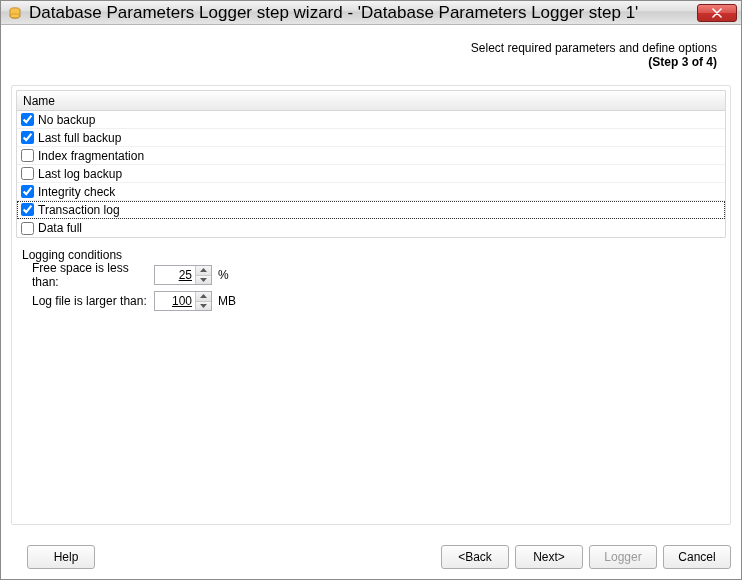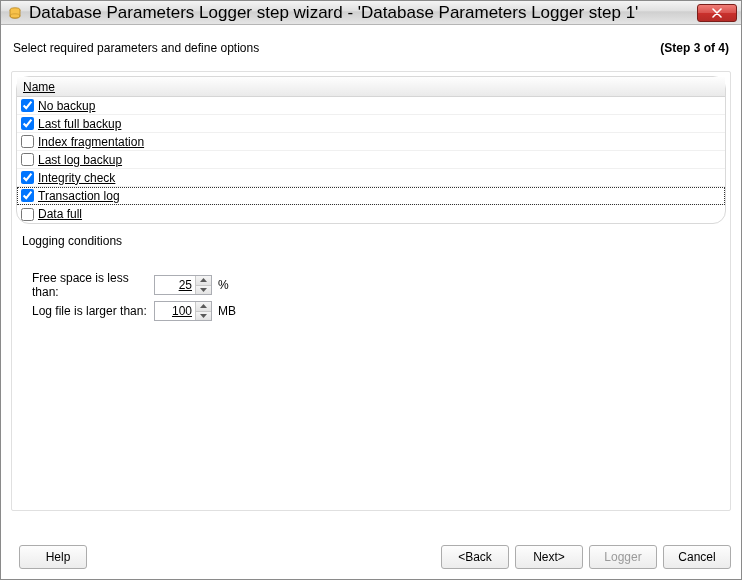--- a/index.html
+++ b/index.html
@@ -47,24 +47,25 @@
     border-radius: 3px;
     background: linear-gradient(to bottom, #f07d76 0%, #d9534f 48%, #c9302c 52%, #b52b27 100%);
     border: 1px solid #7a1f1b;
     display:flex; align-items:center; justify-content:center;
     color:#fff;
     font-weight:bold;
     cursor: pointer;
   }
   .close-btn svg { display:block; }
   .header {
-    padding: 16px 12px 10px 12px;
+    padding: 16px 24px 10px 12px;
     display:flex;
     justify-content: space-between;
-    align-items: center;
+    align-items: flex-end;
+    flex-direction: column;
   }
   .header-sub {
     font-size: 12px;
     color: #000;
   }
   .header-step {
     font-weight: bold;
     font-size: 12px;
     white-space: nowrap;
   }
@@ -76,24 +77,23 @@
     border: 1px solid #e0e0e0;
     background: #fff;
     border-radius: 2px;
     padding: 4px;
     display:flex;
     flex-direction:column;
     height: 440px;
   }
   .listbox {
     border: 1px solid #d9d9d9;
-    border-radius: 13px;
+    border-radius: 1px;
     background: #fff;
     position: relative;
-    text-decoration: underline;
   }
   .list-header-row {
     height: 20px;
     background: linear-gradient(to bottom, #fefefe, #eaeaea);
     border-bottom: 1px solid #d5d5d5;
     display:flex; align-items:center;
     padding: 0 6px;
     font-size: 12px;
     color:#000;
   }
@@ -114,21 +114,21 @@
     width: 13px; height:13px;
     margin: 0 4px 0 0;
   }
   .conditions-group {
     margin-top: 10px;
     padding: 0 4px;
   }
   .group-title {
     font-size: 12px;
     color: #000;
-    margin-bottom: 24px;
+    margin-bottom: 0;
     padding-left: 2px;
   }
   .cond-row {
     display:flex;
     align-items:center;
     height: 26px;
     padding-left: 12px;
   }
   .cond-label {
     width: 122px;
@@ -182,21 +182,21 @@
     padding: 0 10px;
     margin-left: 6px;
     font-size:12px;
     font-family:inherit;
     background: linear-gradient(to bottom,#fdfdfd,#ececec);
     border: 1px solid #acacac;
     border-radius: 3px;
     cursor:pointer;
     color:#000;
   }
-  .btn:first-child { margin-left:8px;padding-left:20px; }
+  .btn:first-child { margin-left:16px;padding-left:20px; }
   .btn[disabled] {
     color:#9a9a9a;
     cursor:default;
   }
 </style>
 </head>
 <body>
 
 <div class="window">
   <div class="titlebar">

